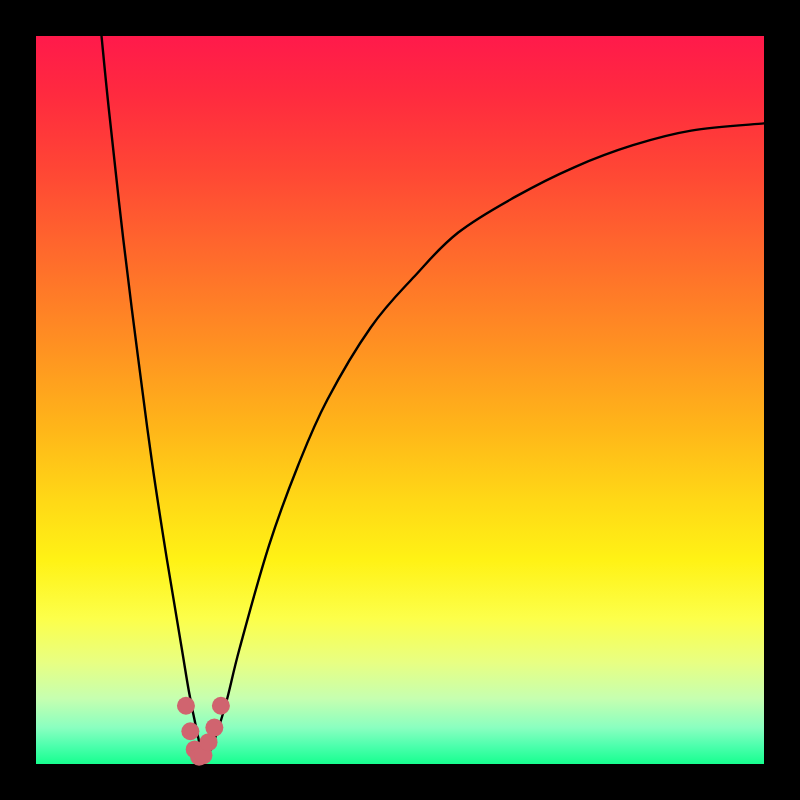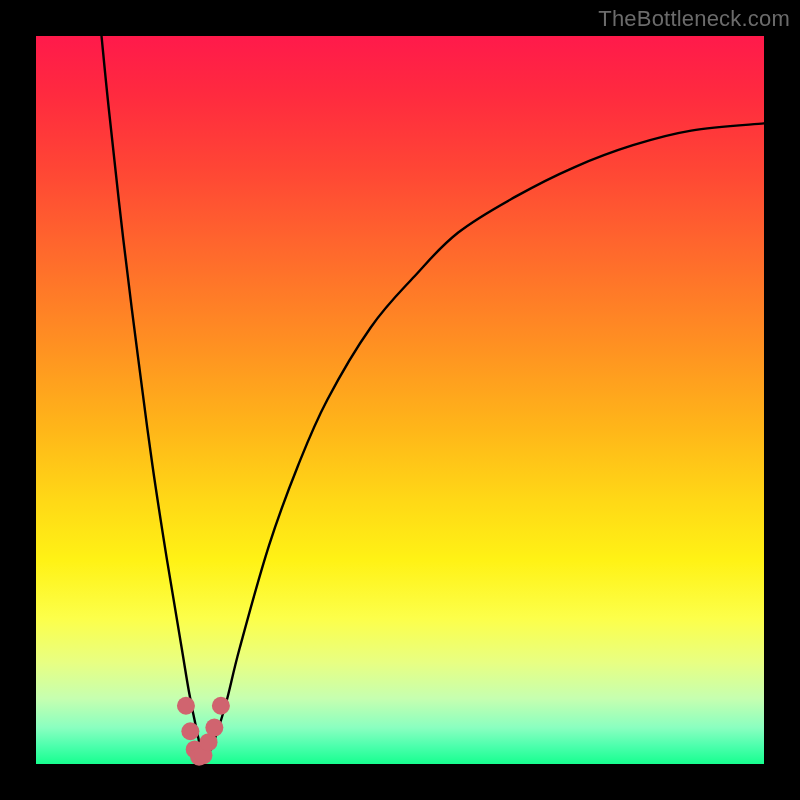--- a/index.html
+++ b/index.html
@@ -58,21 +58,20 @@
     width: 728px;
     height: 728px;
     overflow: visible;
   }
 </style>
 </head>
 <body>
 
 <div class="frame">
 
-  <div class="watermark">TheBottleneck.com</div>
 
   <div class="plot">
     <svg class="curve" viewBox="0 0 728 728" preserveAspectRatio="none">
       <g id="curve-group">
           <path d="M 65.52 0.00 C 66.83 13.10, 68.87 36.11, 72.80 72.80 C 76.73 109.49, 82.12 159.29, 87.36 203.84 C 92.60 248.39, 96.68 279.70, 101.92 320.32 C 107.16 360.94, 111.24 392.83, 116.48 429.52 C 121.72 466.21, 125.80 491.40, 131.04 524.16 C 136.28 556.92, 141.67 587.93, 145.60 611.52 C 149.53 635.11, 150.26 640.79, 152.88 655.20 C 155.50 669.61, 157.54 679.81, 160.16 691.60 C 162.78 703.39, 164.82 716.79, 167.44 720.72 C 170.06 724.65, 170.79 722.61, 174.72 713.44 C 178.65 704.27, 184.04 688.11, 189.28 669.76 C 194.52 651.41, 195.98 640.35, 203.84 611.52 C 211.70 582.69, 222.48 542.36, 232.96 509.60 C 243.44 476.84, 251.60 455.73, 262.08 429.52 C 272.56 403.31, 278.10 388.90, 291.20 364.00 C 304.30 339.10, 319.16 313.48, 334.88 291.20 C 350.60 268.92, 362.84 257.28, 378.56 240.24 C 394.28 223.20, 403.89 210.97, 422.24 196.56 C 440.59 182.15, 459.51 171.95, 480.48 160.16 C 501.45 148.37, 517.75 140.21, 538.72 131.04 C 559.69 121.87, 575.99 115.75, 596.96 109.20 C 617.93 102.65, 631.61 98.57, 655.20 94.64 C 678.79 90.71, 714.90 88.67, 728.00 87.36" fill="none" stroke="#000000" stroke-width="2.4" stroke-linecap="round"></path>
         </g>
       <g id="marker-group">
           <circle cx="149.97" cy="669.76" r="9" fill="#d0646f"></circle>
           <circle cx="154.34" cy="695.24" r="9" fill="#d0646f"></circle>
           <circle cx="158.70" cy="713.44" r="9" fill="#d0646f"></circle>

